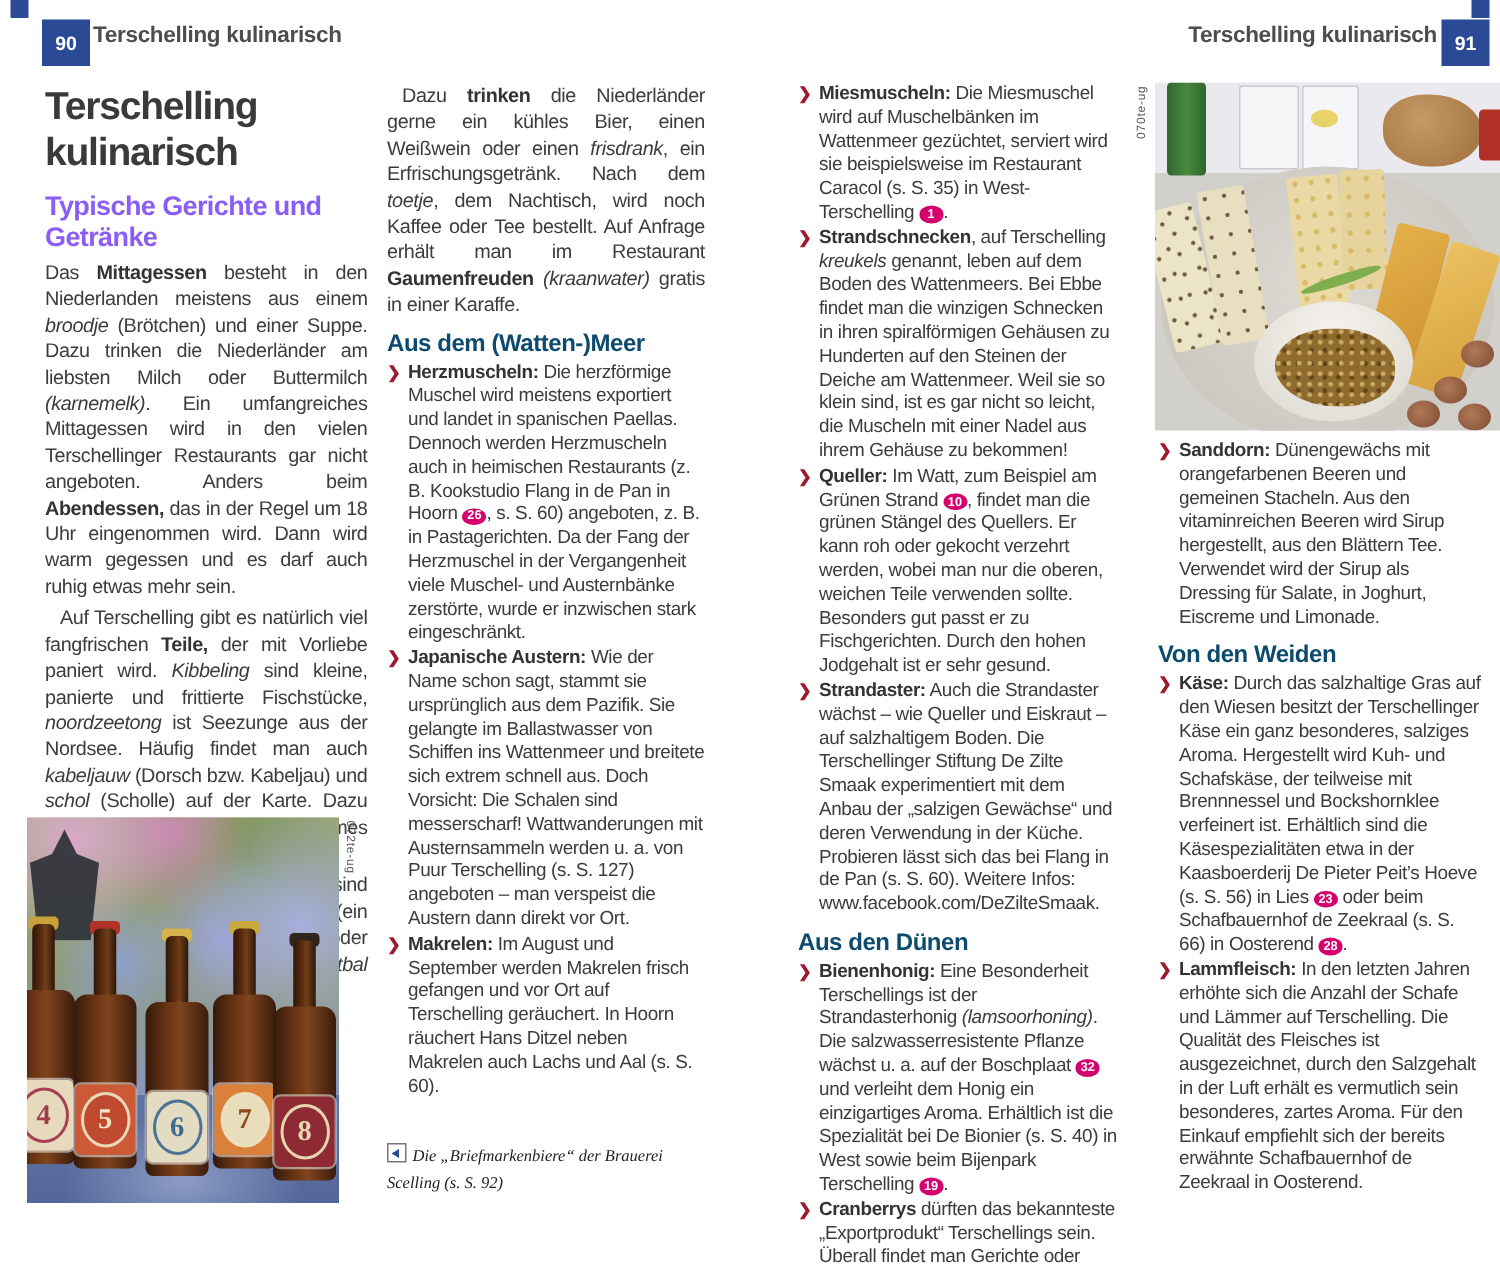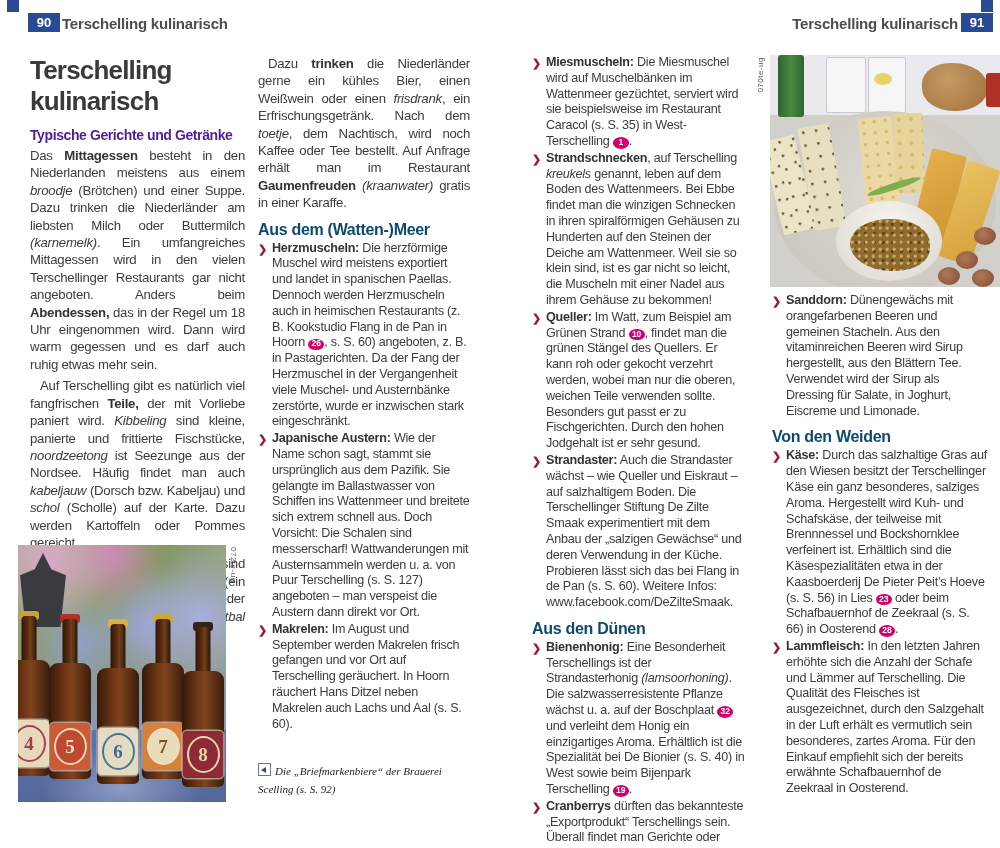--- a/index.html
+++ b/index.html
@@ -1,33 +1,33 @@
 <!DOCTYPE html>
 <html lang="de"><head>
 <meta charset="utf-8">
 <style>
   html,body{margin:0;padding:0;background:#fff;}
   .page{position:relative;width:1000px;height:848px;background:#fff;overflow:hidden;
         font-family:"Liberation Sans",sans-serif;color:#3c3c3c;}
   
   .corner-tab{position:absolute;top:0;width:12px;height:12px;background:#2b4a96;}
   .corner-tab.left{left:7px;} .corner-tab.right{right:7px;}
-  .pagenum{position:absolute;top:13px;height:19px;min-width:26px;background:#2b4a96;color:#fff;
+  .pagenum{position:absolute;top:13px;height:31px;min-width:26px;background:#2b4a96;color:#fff;
            font-weight:bold;font-size:13px;display:flex;align-items:center;justify-content:center;padding:0 3px;}
   .pagenum.left{left:28px;} .pagenum.right{right:7px;}
   .htitle{position:absolute;top:15px;font-weight:bold;font-size:15px;color:#4d4d4d;letter-spacing:-0.2px;}
   .htitle.left{left:62px;} .htitle.right{right:42px;}
   
   .col{position:absolute;top:55px;}
   #col1{left:30px;width:215px;}
   #col2{left:258px;width:212px;}
   #col3{left:532px;width:214px;}
   #col4{left:772px;top:293px;width:216px;}
   h1.title{margin:0 0 10px 0;font-size:26px;letter-spacing:-0.8px;color:#3a3a3a;font-weight:bold;}
-  .sub{margin:8px 0 4px 0;font-size:14px;letter-spacing:-0.4px;color:#4c1d95;font-weight:bold;}
+  .sub{margin:8px 0 4px 0;font-size:18px;letter-spacing:-0.4px;color:#8b5cf6;font-weight:bold;}
   .sub2{margin:9px 0 2px 0;font-size:16px;letter-spacing:-0.3px;color:#0c4a6e;font-weight:bold;}
   p.body{margin:0 0 4px 0;font-size:13.2px;line-height:17.4px;letter-spacing:-0.25px;}
   p.just{text-align:justify;}
   p.ind{text-indent:10px;}
   .bullet{position:relative;padding-left:14px;font-size:12.6px;line-height:15.8px;letter-spacing:-0.25px;margin:0 0 1px 0;}
   .arr{position:absolute;left:0;top:1px;color:#a01a2e;font-size:11px;font-weight:bold;}
   b{color:#333;}
   .badge{display:inline-flex;align-items:center;justify-content:center;width:16px;height:11.5px;
          border-radius:50%;background:#d4006e;color:#fff;font-size:8.5px;font-weight:bold;
          vertical-align:0px;letter-spacing:0;}

